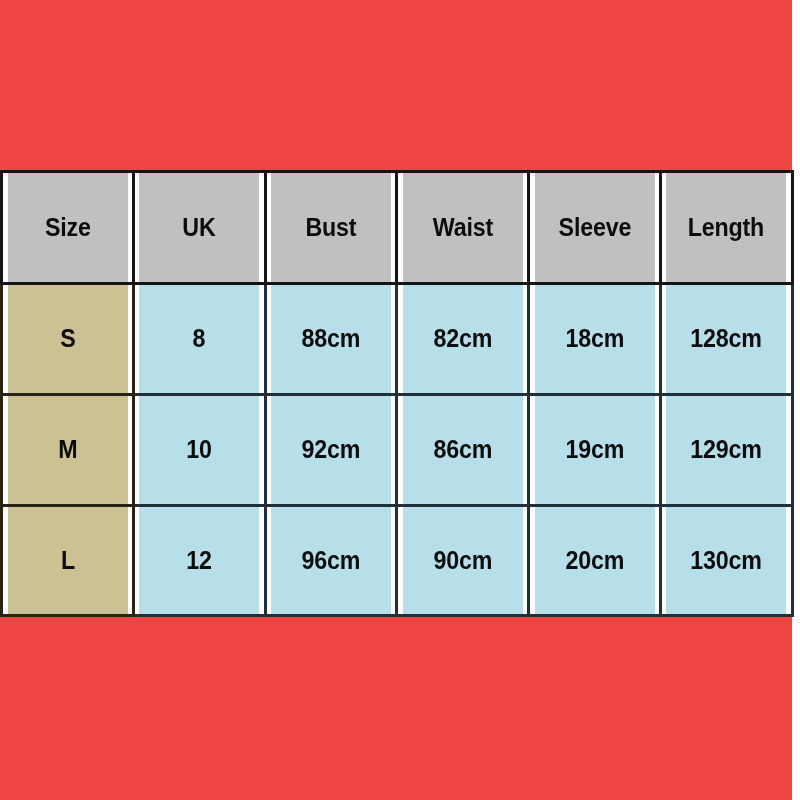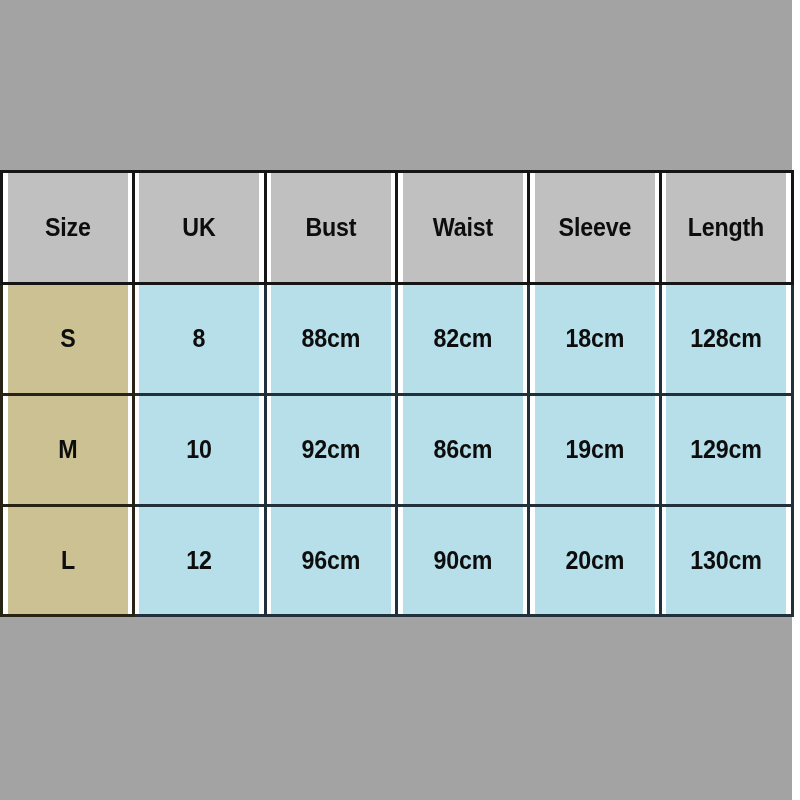--- a/index.html
+++ b/index.html
@@ -11,21 +11,21 @@
     height: 800px;
     background: #ffffff;
     font-family: "Liberation Sans", sans-serif;
     overflow: hidden;
   }
 
   #canvas {
     position: relative;
     width: 792px;
     height: 800px;
-    background: #a3a3a3;
+    background: #ef4444;
   }
 
   
   #size-chart {
     position: absolute;
     left: 0px;
     top: 170px;
     width: 791px;
     height: 444px;
     border-collapse: collapse;

